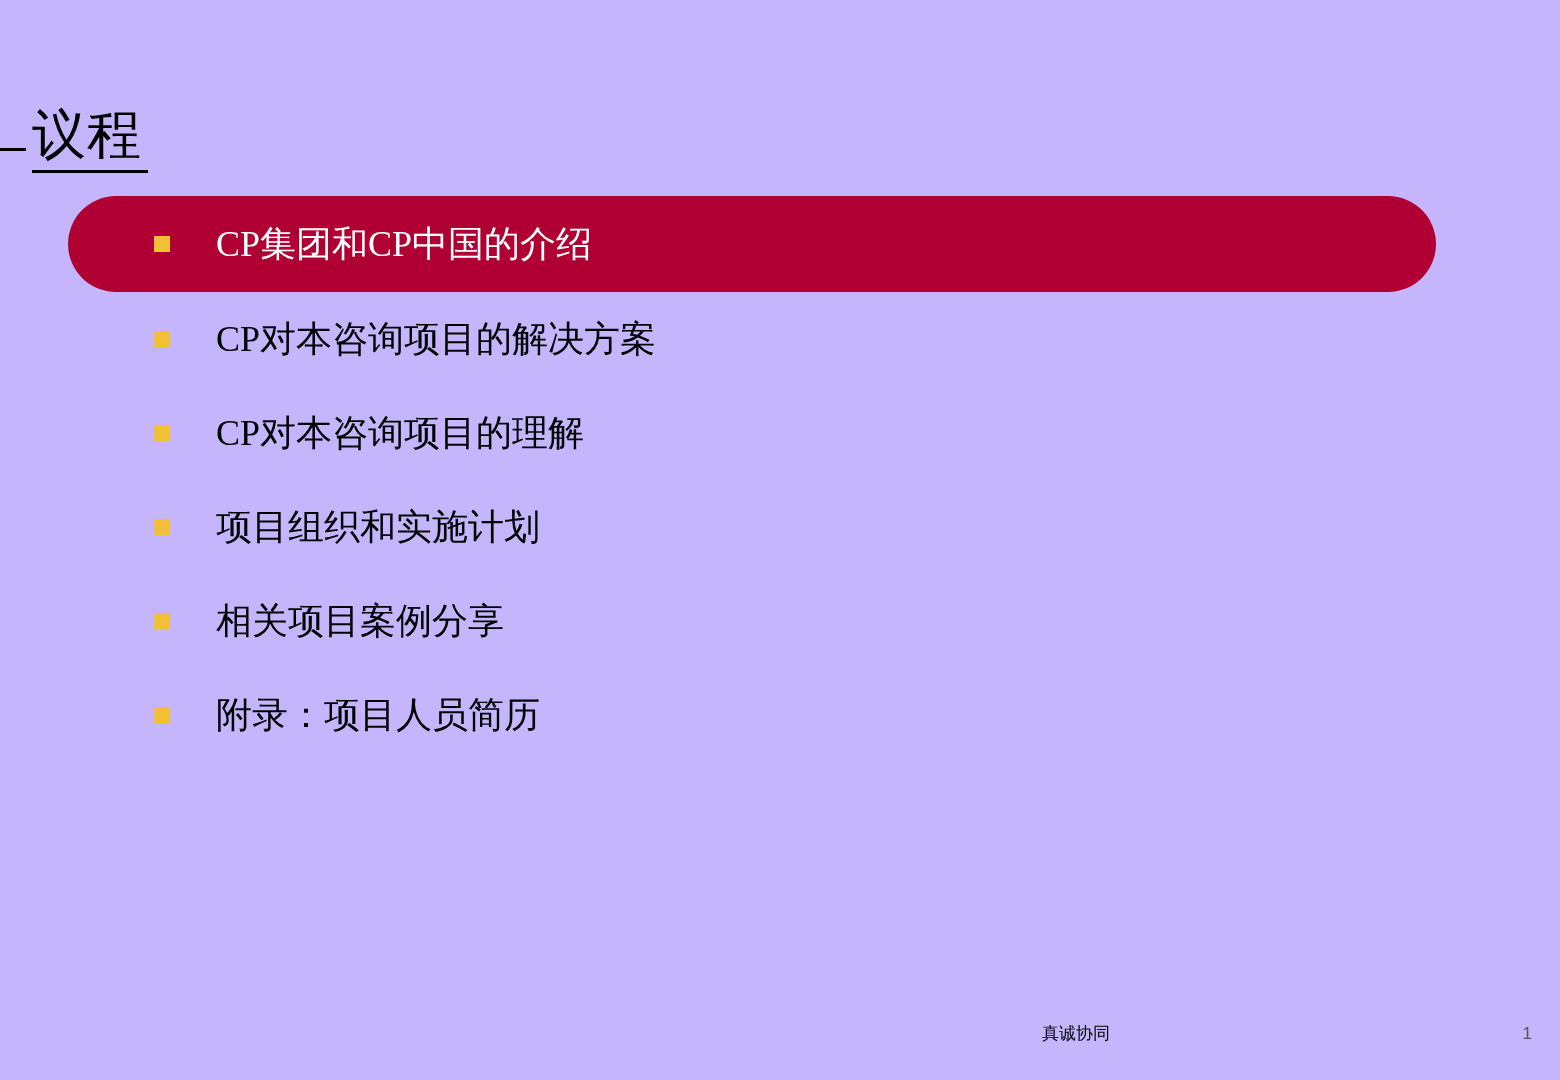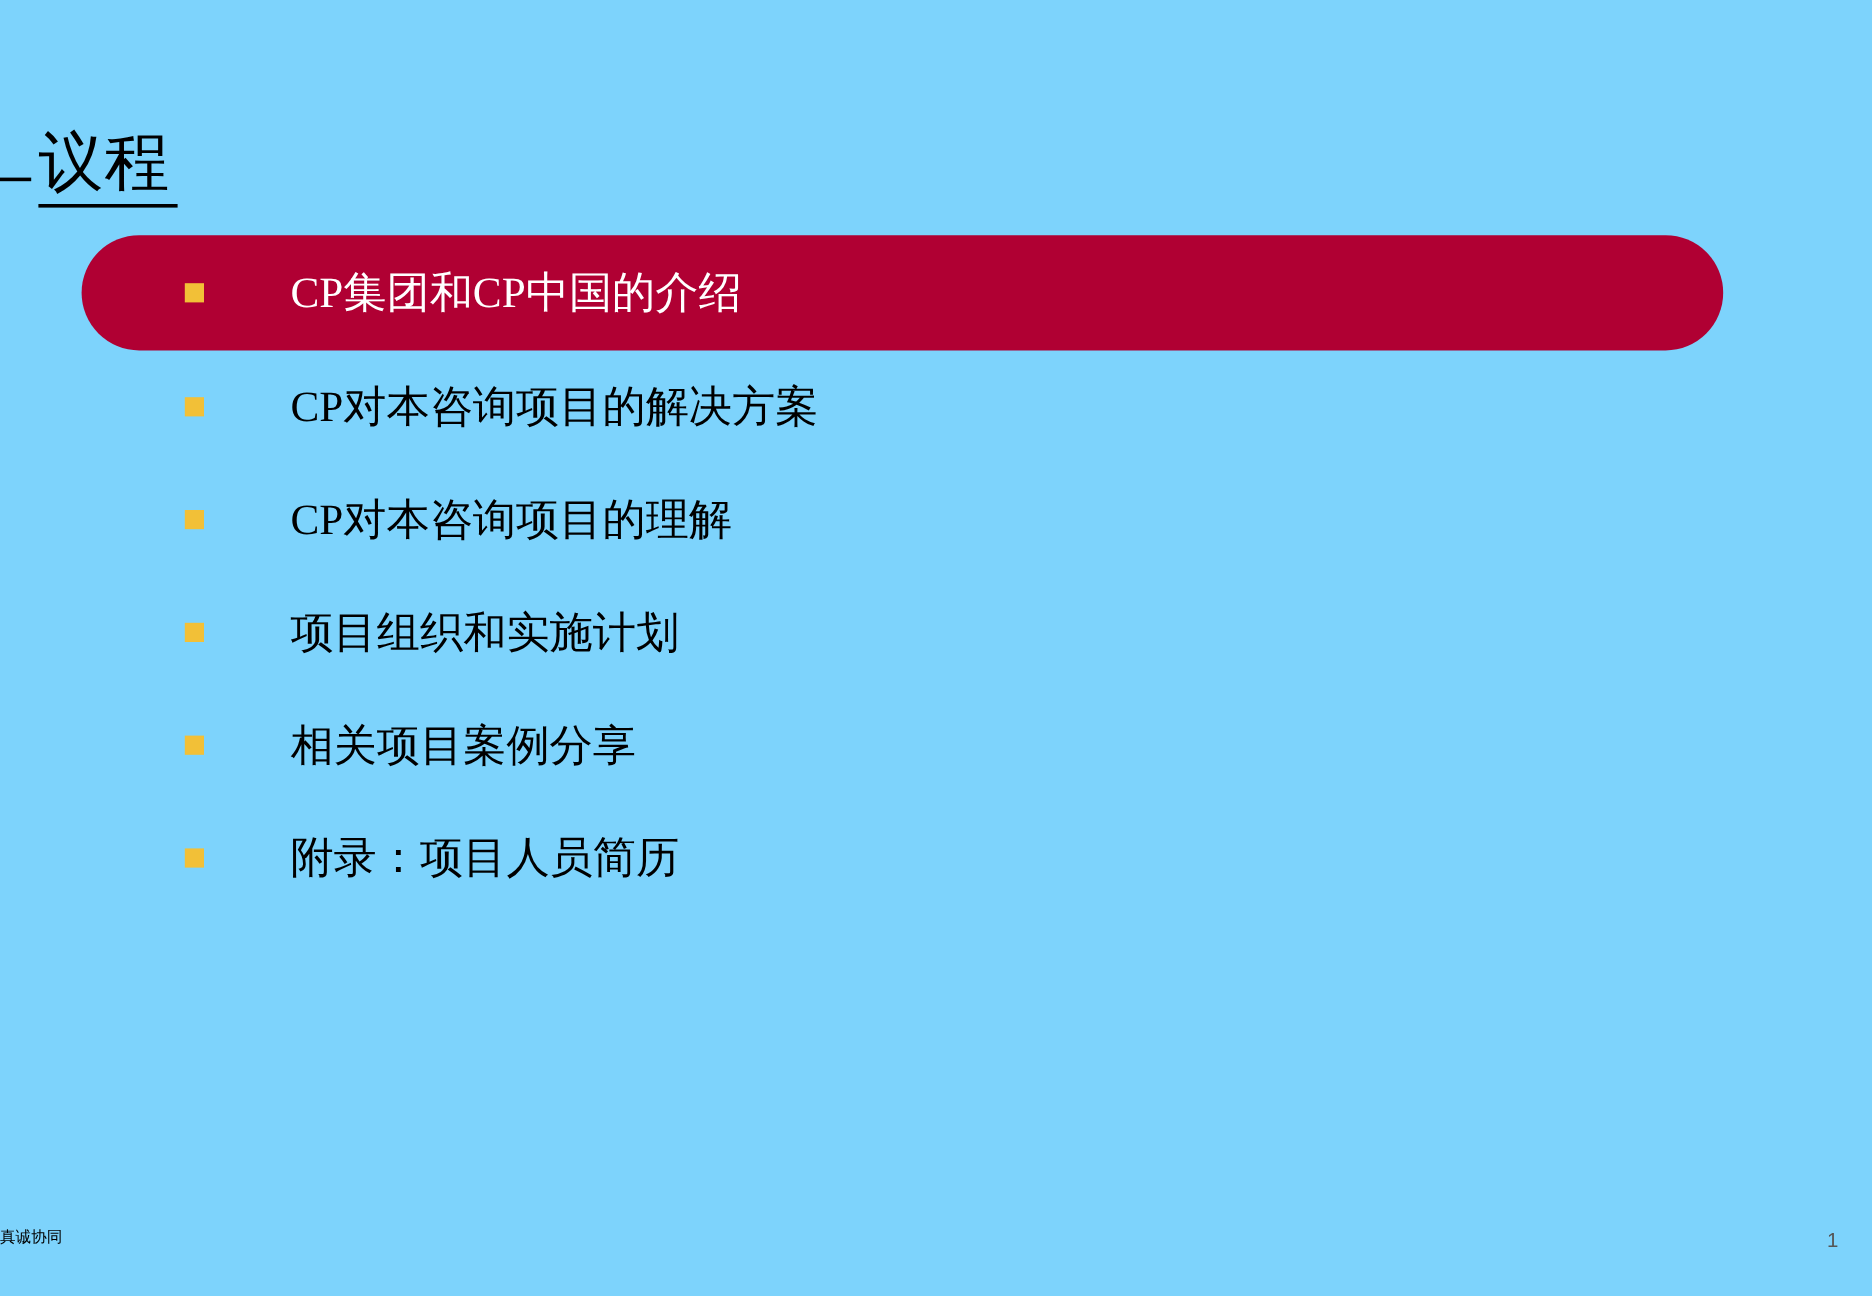--- a/index.html
+++ b/index.html
@@ -12,21 +12,21 @@
     height: 1080px;
     position: relative;
     font-family: "Liberation Serif", serif;
     overflow: hidden;
   }
   .slide {
     position: absolute;
     left: 0; top: 0;
     width: 1560px;
     height: 1080px;
-    background: #7dd3fc;
+    background: #c4b5fd;
   }
 
   
   .title-wrap {
     position: absolute;
     left: 0px;
     top: 104px;
     width: 1460px;
     height: 72px;
   }
@@ -87,36 +87,36 @@
     margin-right: 0px;
   }
   .agenda-item.highlight .bullet {
     background: #F2C037;
   }
   .item-label {
     font-family: "Liberation Serif", serif;
     font-size: 36px;
     line-height: 44px;
     color: #000000;
-    margin-left: 72px;
+    margin-left: 46px;
     white-space: nowrap;
   }
   .agenda-item.highlight .item-label {
     color: #ffffff;
   }
 
   
   .footer-center {
     position: absolute;
     left: 0;
     top: 1022px;
     width: 1110px;
-    text-align: left;
+    text-align: right;
     font-family: "Liberation Sans", sans-serif;
-    font-size: 13px;
+    font-size: 17px;
     color: #000000;
   }
   .footer-page {
     position: absolute;
     right: 28px;
     top: 1024px;
     font-family: "Liberation Sans", sans-serif;
     font-size: 17px;
     color: #555555;
   }

